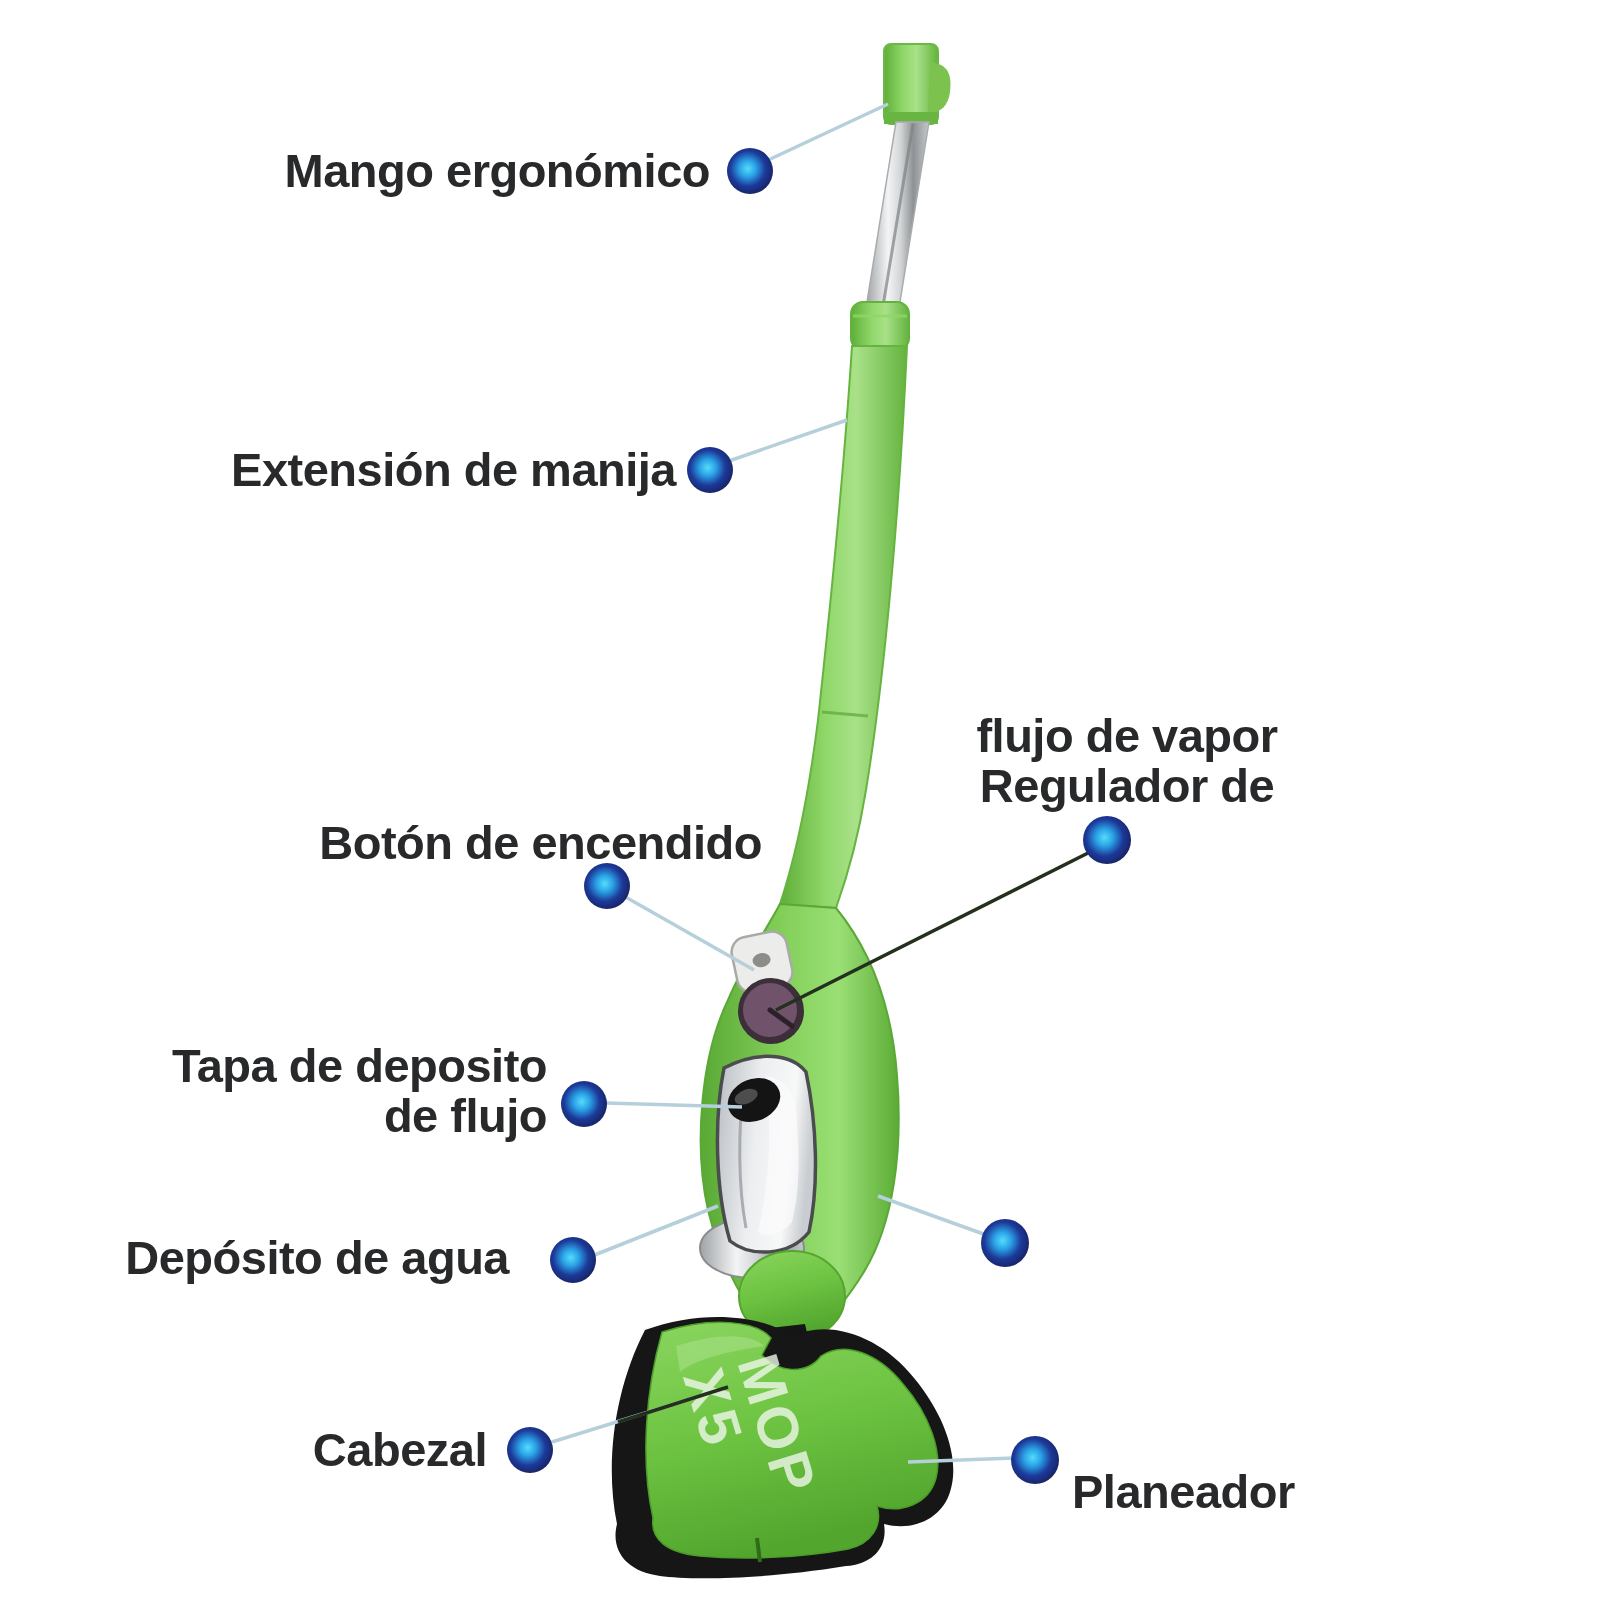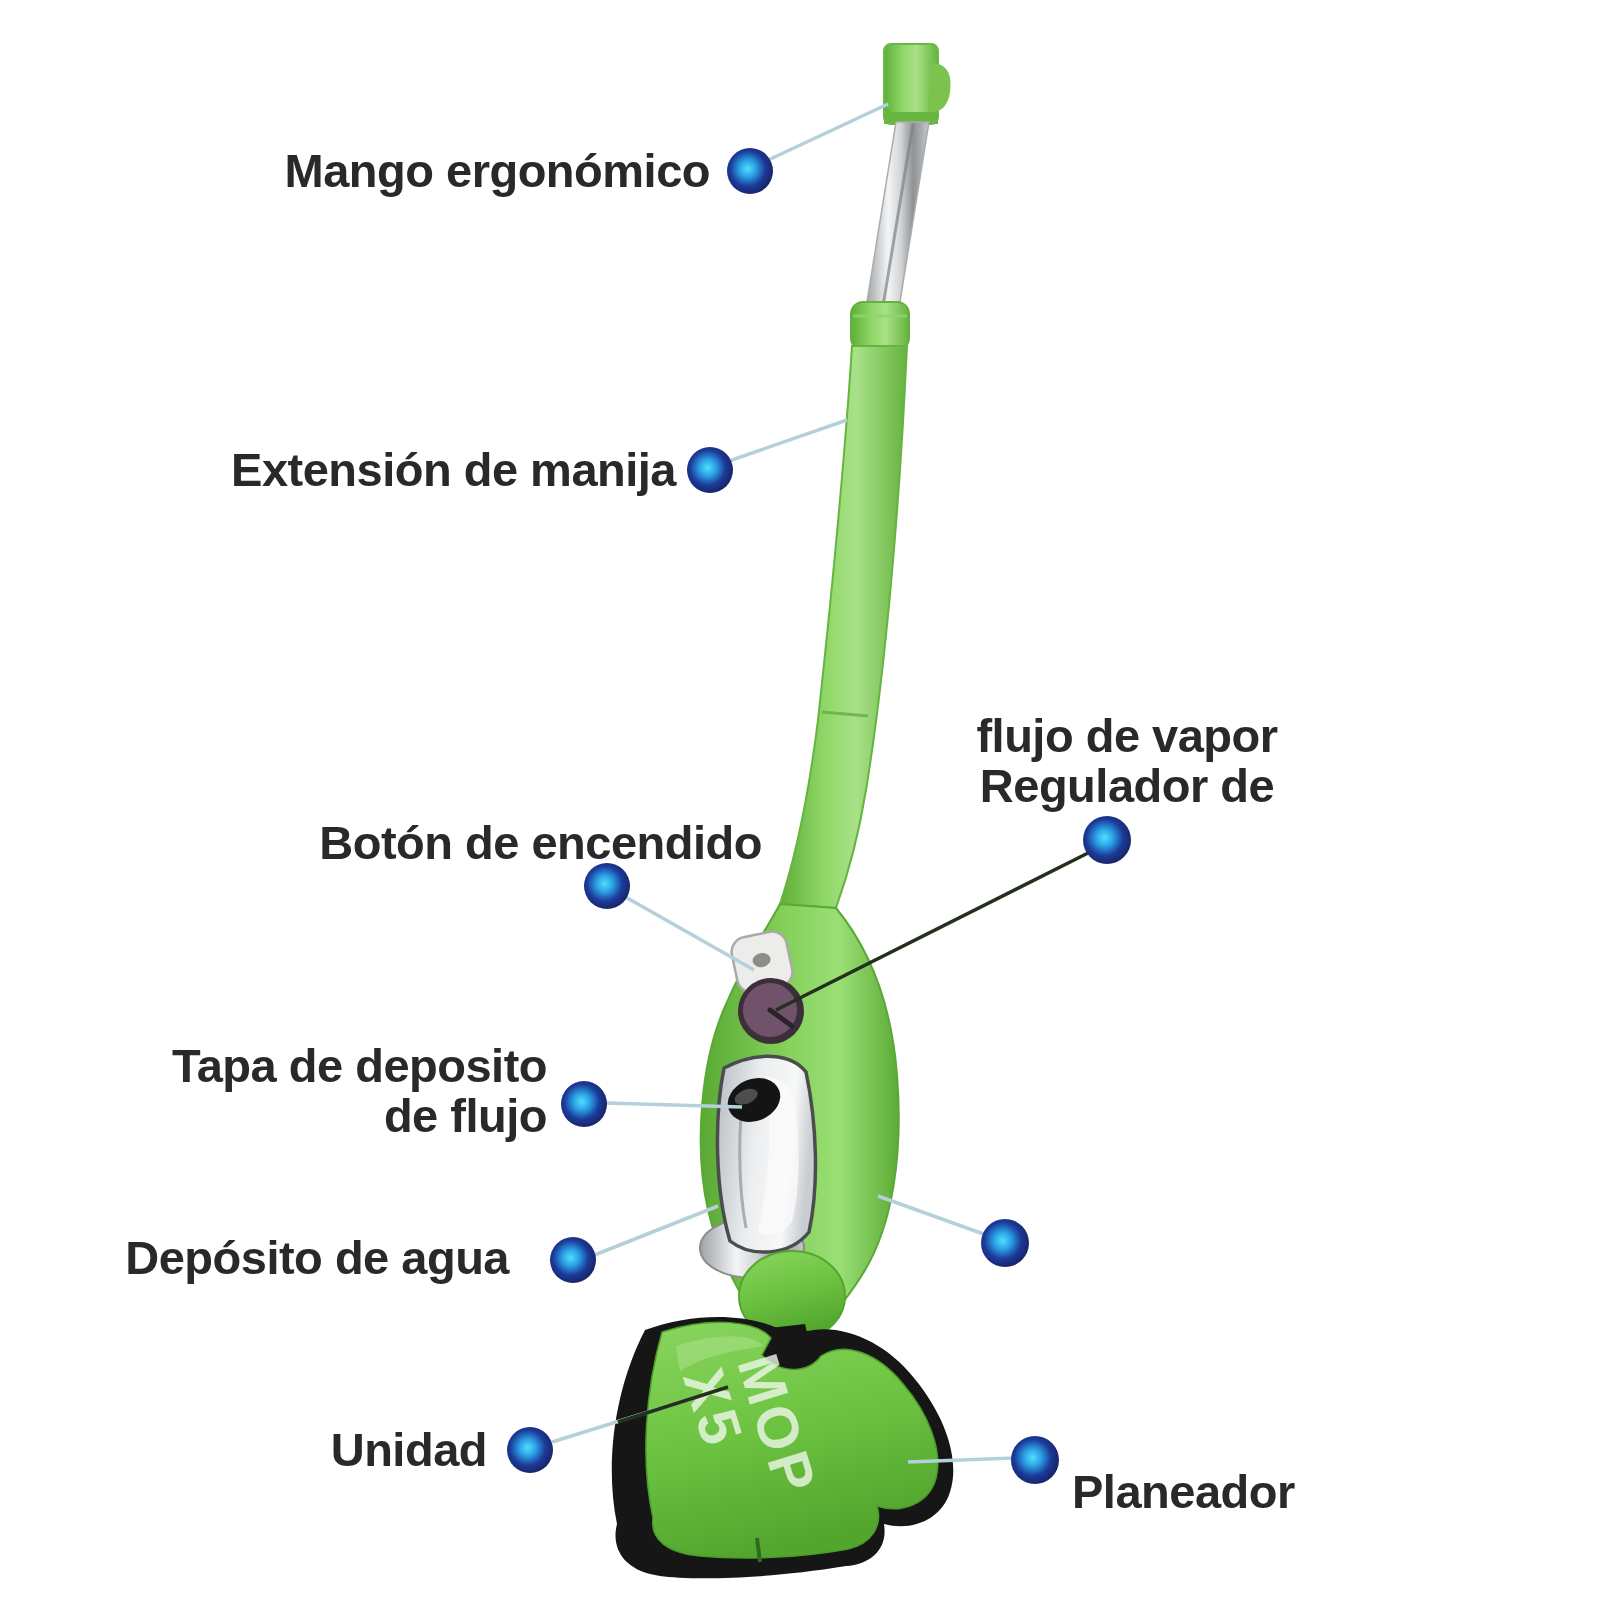--- a/index.html
+++ b/index.html
@@ -181,17 +181,17 @@
   <div class="label r" style="right:838px; top:815px;">Botón de encendido</div>
 
   <div class="label r two" style="right:1053px; top:1041px;margin-left:30px;">
     <div>Tapa de deposito</div>
     <div>de flujo</div>
   </div>
 
   <div class="label r" style="right:1091px; top:1230px;">Depósito de agua</div>
 
 
-  <div class="label r" style="right:1113px; top:1422px;">Unidad</div>
+  <div class="label r" style="right:1113px; top:1422px;">Cabezal</div>
 
   <div class="label" style="left:1072px; top:1456px;margin-top:8px;">Planeador</div>
 
 </div>
 
 </body></html>

